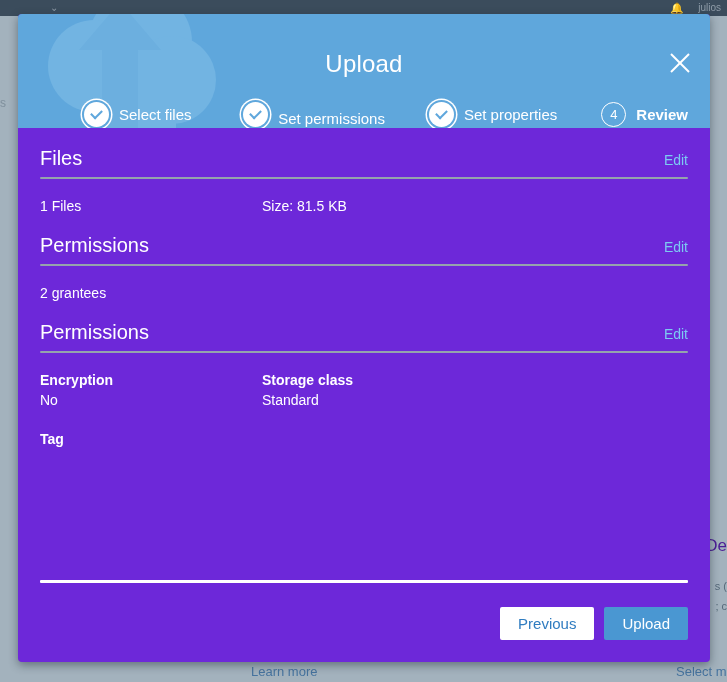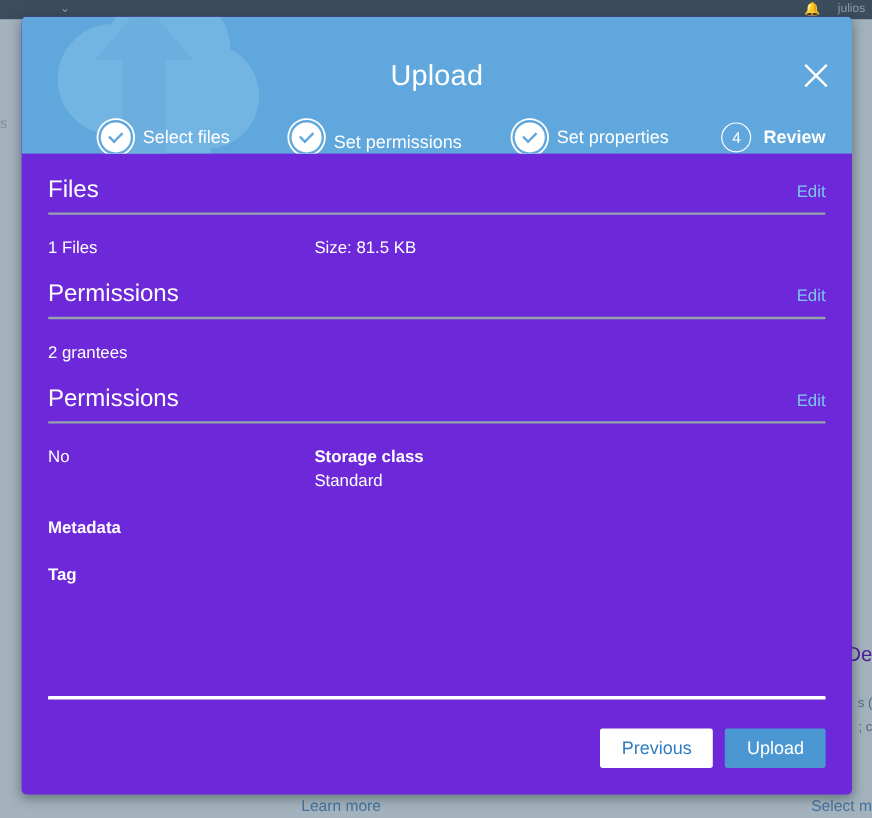--- a/index.html
+++ b/index.html
@@ -440,28 +440,28 @@
     </div>
 
     <div class="section">
       <div class="section-head">
         <span class="section-title">Permissions</span>
         <span class="section-edit">Edit</span>
       </div>
       <div class="section-rule"></div>
       <div class="section-body">
         <div class="col-a">
+          <div class="field-label">Encryption</div>
           <div class="field-value">No</div>
         </div>
         <div class="col-b">
           <div class="field-label">Storage class</div>
           <div class="field-value">Standard</div>
         </div>
       </div>
-      <div class="prop-extra field-label">Metadata</div>
       <div class="prop-extra field-label">Tag</div>
     </div>
 
   </div>
 
   <div class="modal-footer">
     <div class="footer-rule"></div>
     <div class="footer-actions">
       <button class="btn btn-secondary">Previous</button>
       <button class="btn btn-primary">Upload</button>

